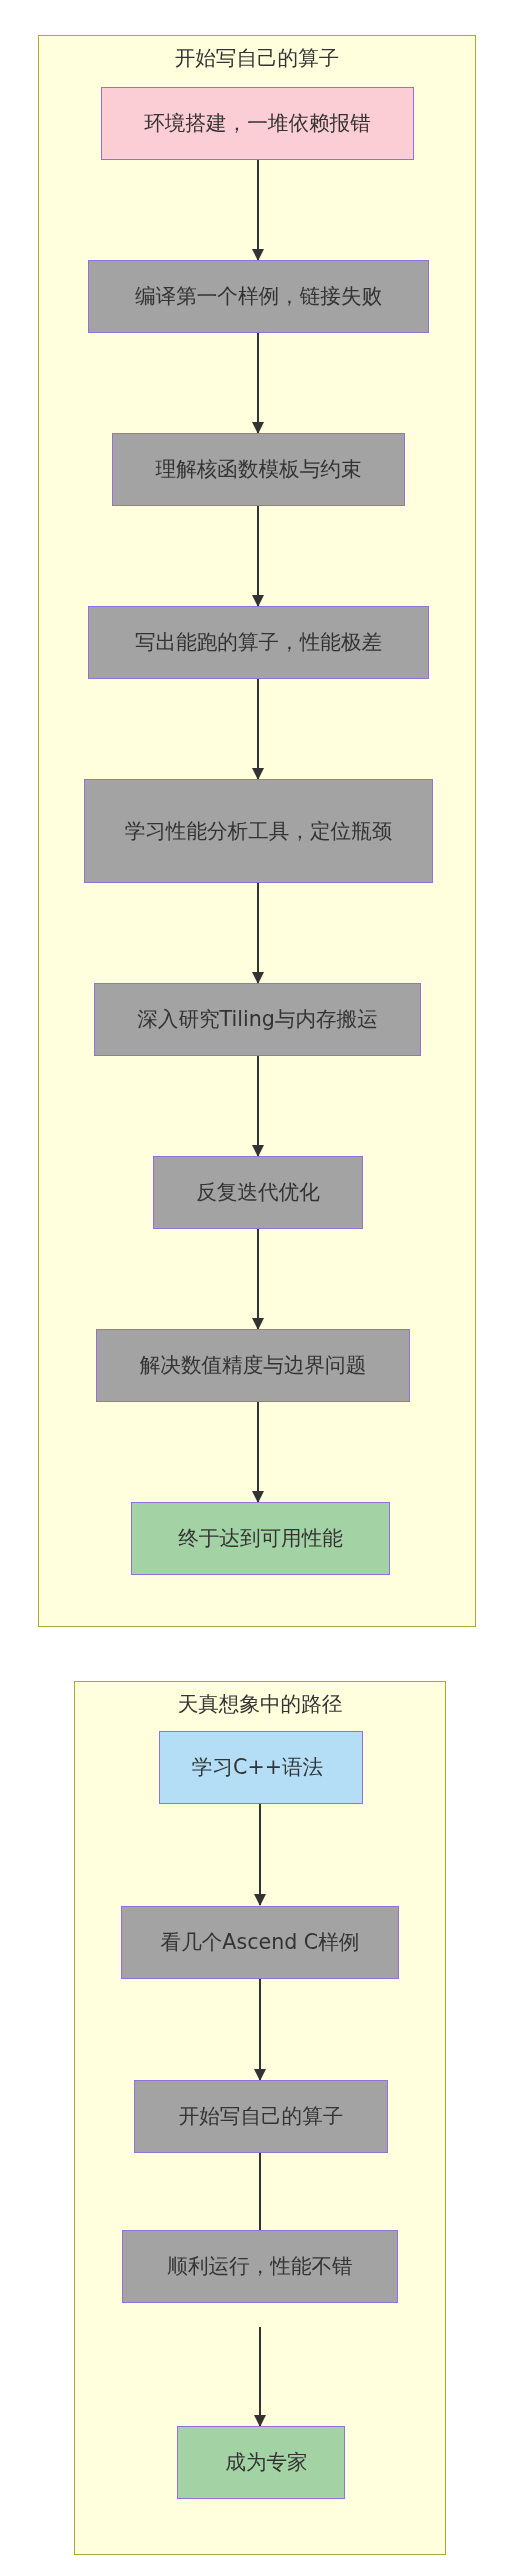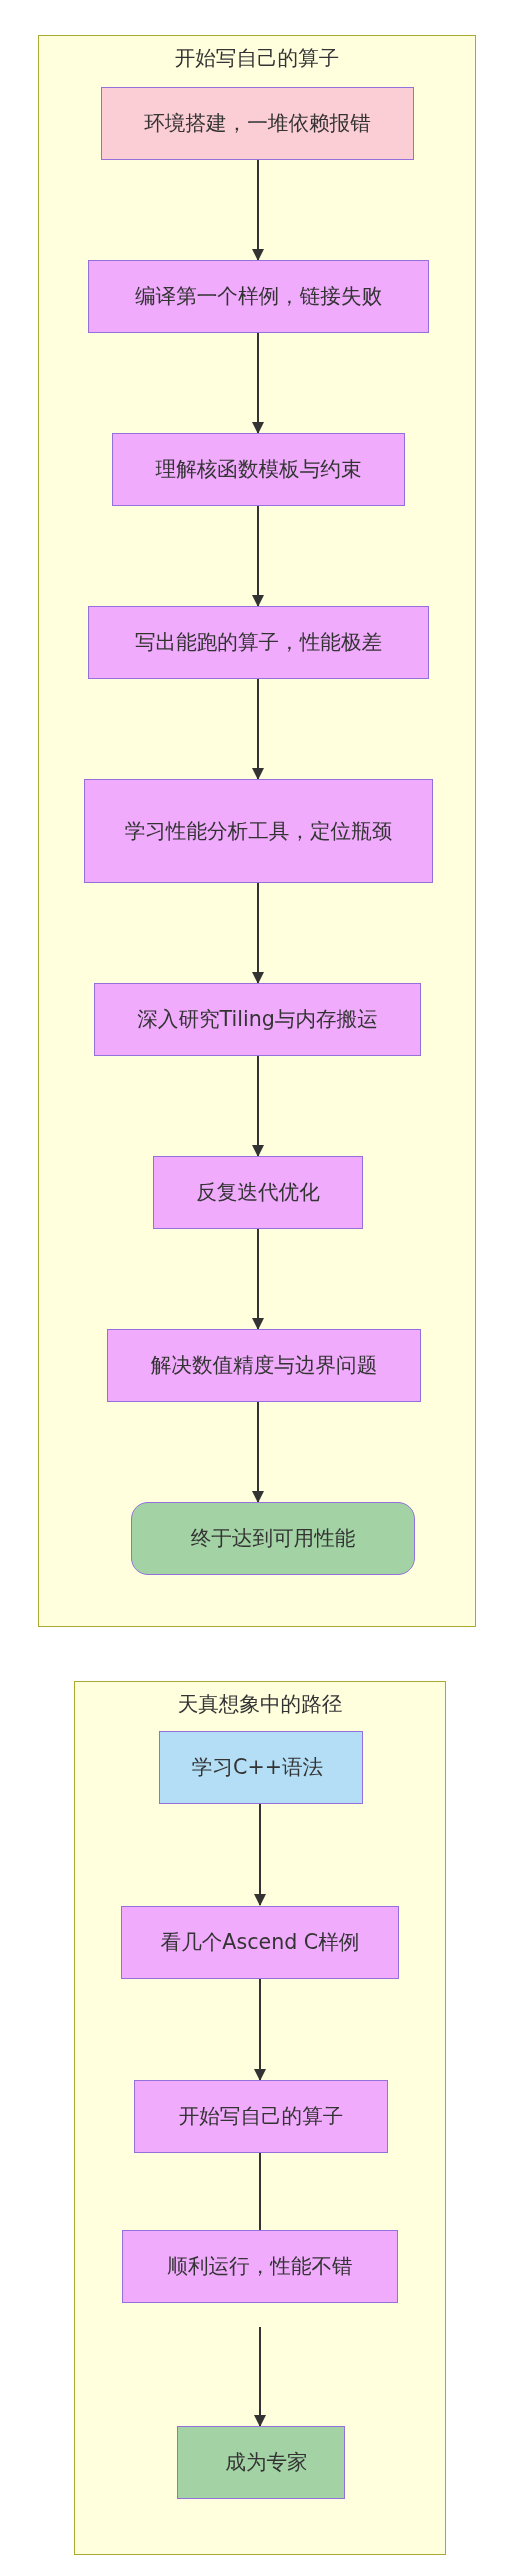--- a/index.html
+++ b/index.html
@@ -21,21 +21,21 @@
     top:8px;left:0;width:100%;
     text-align:center;
     font-size:20.6px;
     color:#333333;
     white-space:nowrap;
   }
   .node{
     position:absolute;
     box-sizing:border-box;
     border:1.7px solid #9370DB;
-    background:#f0abfc;
+    background:#a3a3a3;
     display:flex;align-items:center;justify-content:center;
     text-align:center;
     font-size:20.6px;
     line-height:1.5;
     color:#333333;
     padding:0 32px;
   }
   .node.pink{background:#FBCDD4;}
   .node.green{background:#A3D3A4;}
   .node.blue{background:#B3DEF5;padding-left:25px;}
@@ -91,26 +91,26 @@
     <div class="node" style="left:55px;top:947px;width:327px;height:73px;">
       <span>深入研究Tiling与内存搬运</span>
     </div>
     <div class="arrow" style="left:218px;top:1020px;height:100px;"></div>
 
     <div class="node" style="left:114px;top:1120px;width:210px;height:73px;">
       <span>反复迭代优化</span>
     </div>
     <div class="arrow" style="left:218px;top:1193px;height:100px;"></div>
 
-    <div class="node" style="left:68px;top:1293px;width:314px;height:73px;">
+    <div class="node" style="left:57px;top:1293px;width:314px;height:73px;">
       <span>解决数值精度与边界问题</span>
     </div>
     <div class="arrow" style="left:218px;top:1366px;height:100px;"></div>
 
-    <div class="node green" style="left:92px;top:1466px;width:284px;height:73px;border-radius:17px;">
+    <div class="node green" style="left:92px;top:1466px;width:259px;height:73px;">
       <span>终于达到可用性能</span>
     </div>
   </div>
 
   <div class="subgraph" style="left:74px;top:1681px;width:372px;height:874px;">
     <div class="sg-title">天真想象中的路径</div>
 
     <div class="node blue" style="left:84px;top:49px;width:204px;height:73px;">
       <span>学习C++语法</span>
     </div>

